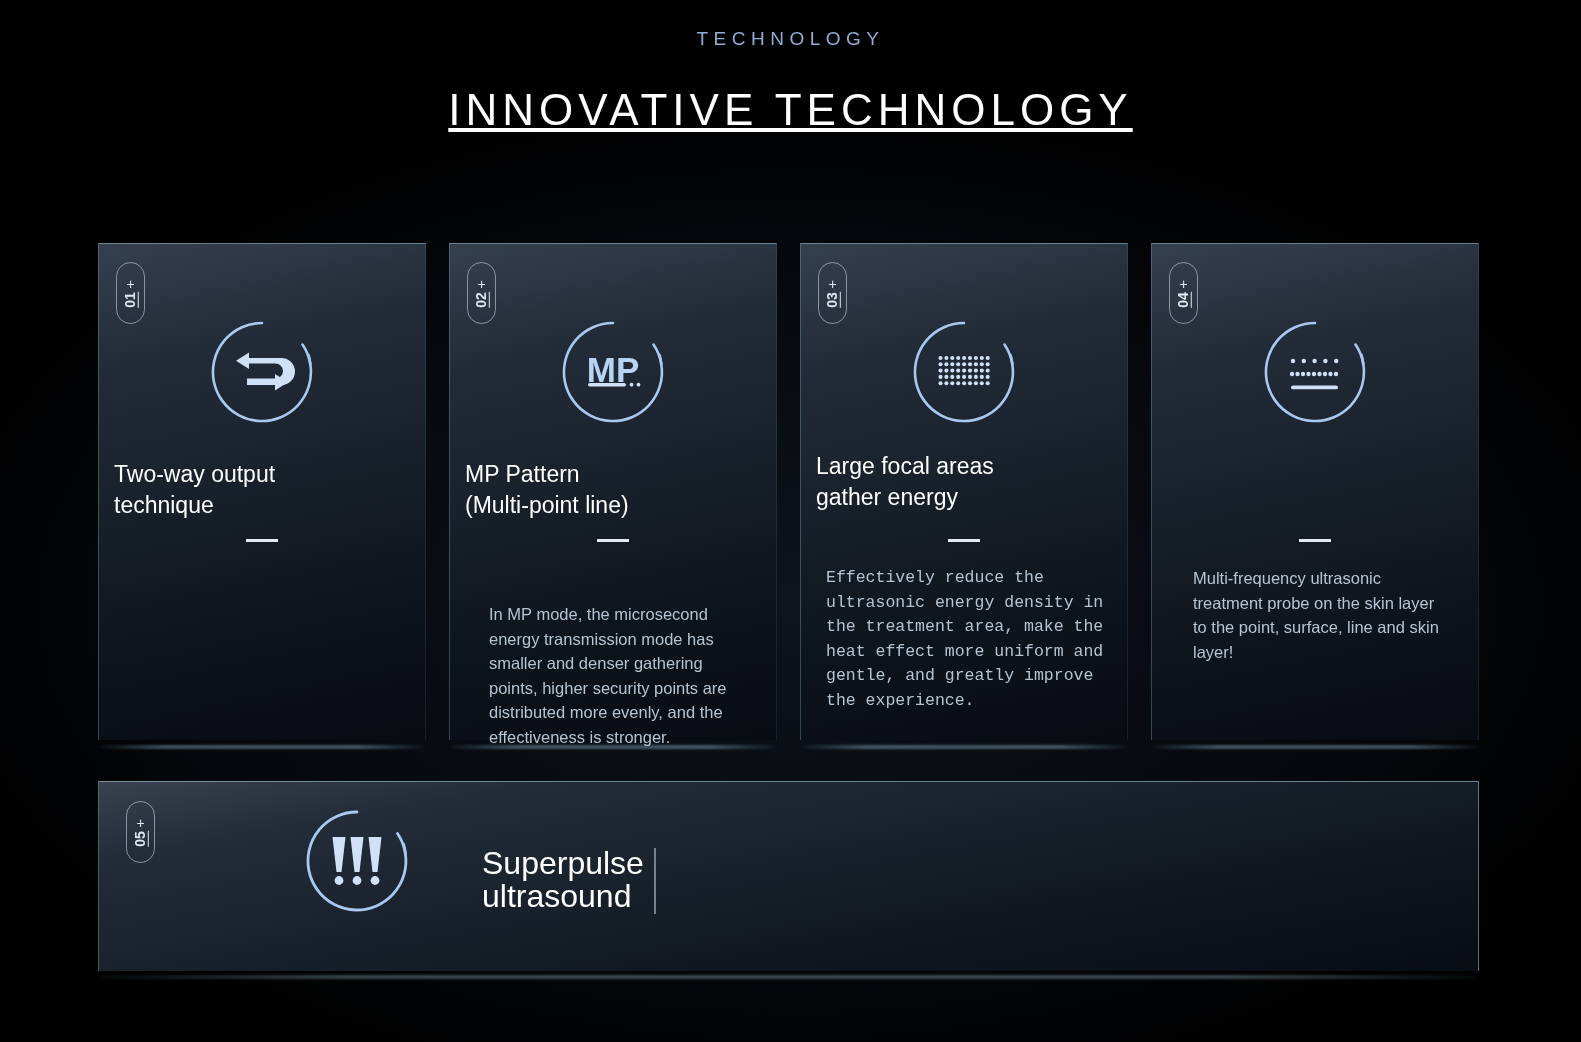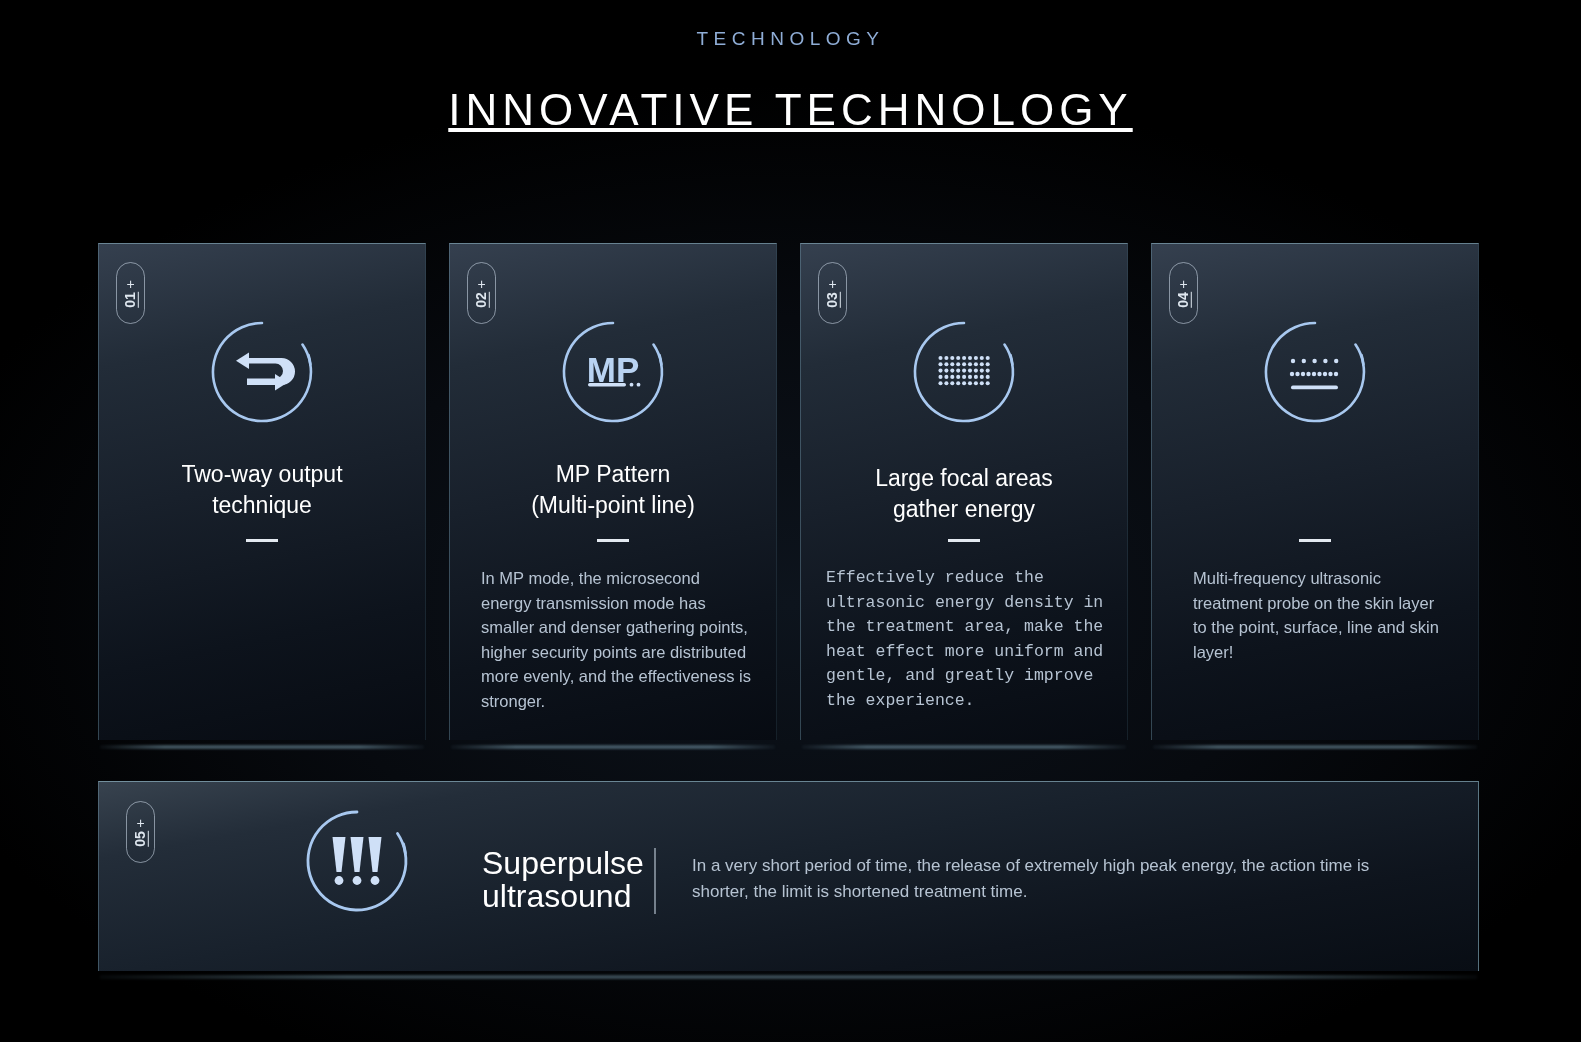--- a/index.html
+++ b/index.html
@@ -104,44 +104,44 @@
     font-size: 35px; font-weight: 700;
     letter-spacing: 0px;
     padding-bottom: 4px;
     pointer-events: none;
   }
   .icon-holder { position: relative; width: 106px; height: 106px; }
 
   
   .card-title {
     position: absolute; top: 218px; left: 16px; right: 16px;
-    text-align: center;
+    text-align: left;
     color: #ffffff;
     font-size: 23px; font-weight: 400;
     line-height: 31px;
   }
   .divider {
     position: absolute; top: 296px; left: 50%;
     width: 32px; height: 3px; margin-left: -16px;
     background: #e3e9f0;
   }
   .card-body {
     position: absolute; top: 323px; left: 48px; right: 30px;
     color: #b6c3d2;
     font-size: 16.5px;
     line-height: 24.5px;
     font-weight: 400;
   }
   .card:nth-child(1) .card-body { left: 48px; right: 34px; }
-  .card:nth-child(2) .card-body { left: 32px; right: 26px; }
+  .card:nth-child(2) .card-body { left: 40px; right: 26px; margin-top: 36px; }
   .card:nth-child(3) .card-body { left: 26px; right: 22px; font-family: Liberation Mono, monospace; }
   .card:nth-child(4) .card-body { left: 42px; right: 30px; }
   .card:nth-child(1) .card-title,
   .card:nth-child(2) .card-title { top: 216px; }
-  .card:nth-child(3) .card-title { top: 220px; }
+  .card:nth-child(3) .card-title { top: 208px; }
 
   
   .banner {
     position: absolute;
     left: 98px; top: 781px;
     width: 1381px; height: 190px;
     background: linear-gradient(170deg, #38434f 0%, #232d39 18%, #18212c 45%, #0e141d 75%, #080d14 100%);
   }
   .banner::after {
     content: "";
@@ -364,16 +364,15 @@
           <path d="M46.5 29 L59.5 29 L55.5 64 L50.5 64 Z"></path>
           <circle cx="53" cy="72.5" r="4.4"></circle>
           <path d="M64.5 29 L77.5 29 L73.5 64 L68.5 64 Z"></path>
           <circle cx="71" cy="72.5" r="4.4"></circle>
         </g>
       </svg>
     </div>
 
     <div class="banner-label">Superpulse<br>ultrasound</div>
     <div class="banner-sep"></div>
-    <div class="banner-body">In a very short period of time, the release of extremely high peak energy, the action time is shorter, the limit is shortened treatment time.</div>
   </div>
 
 </div>
 
 </body></html>

